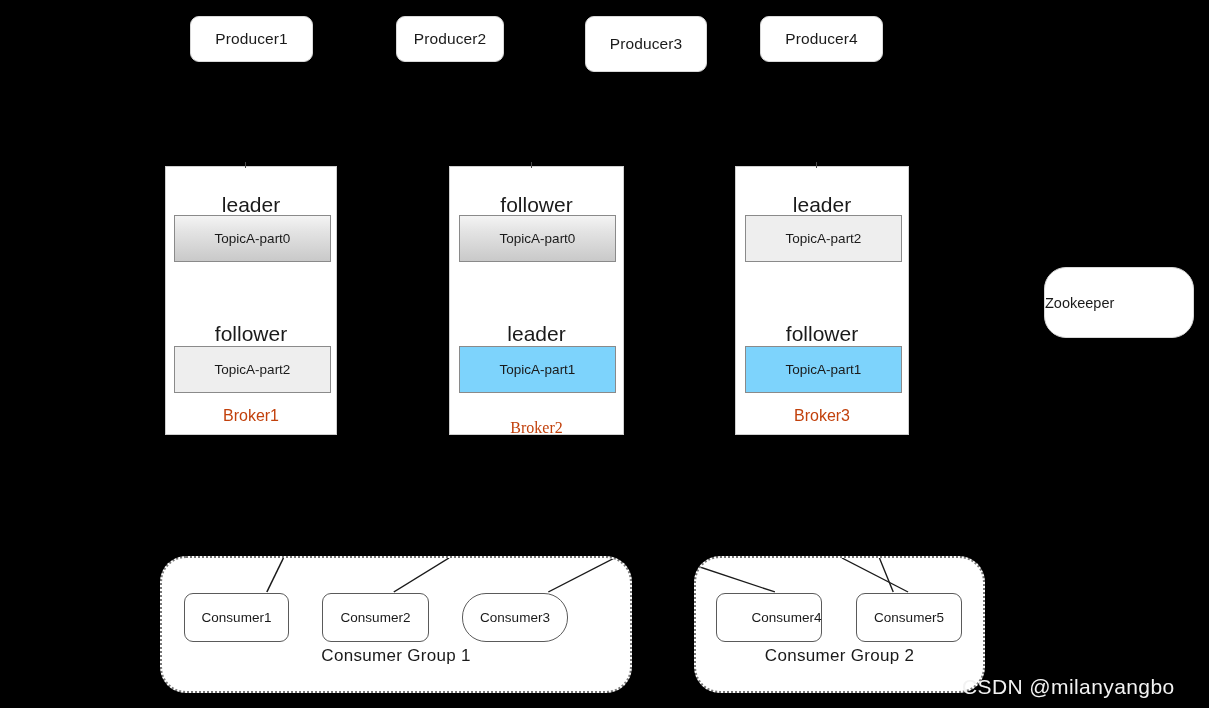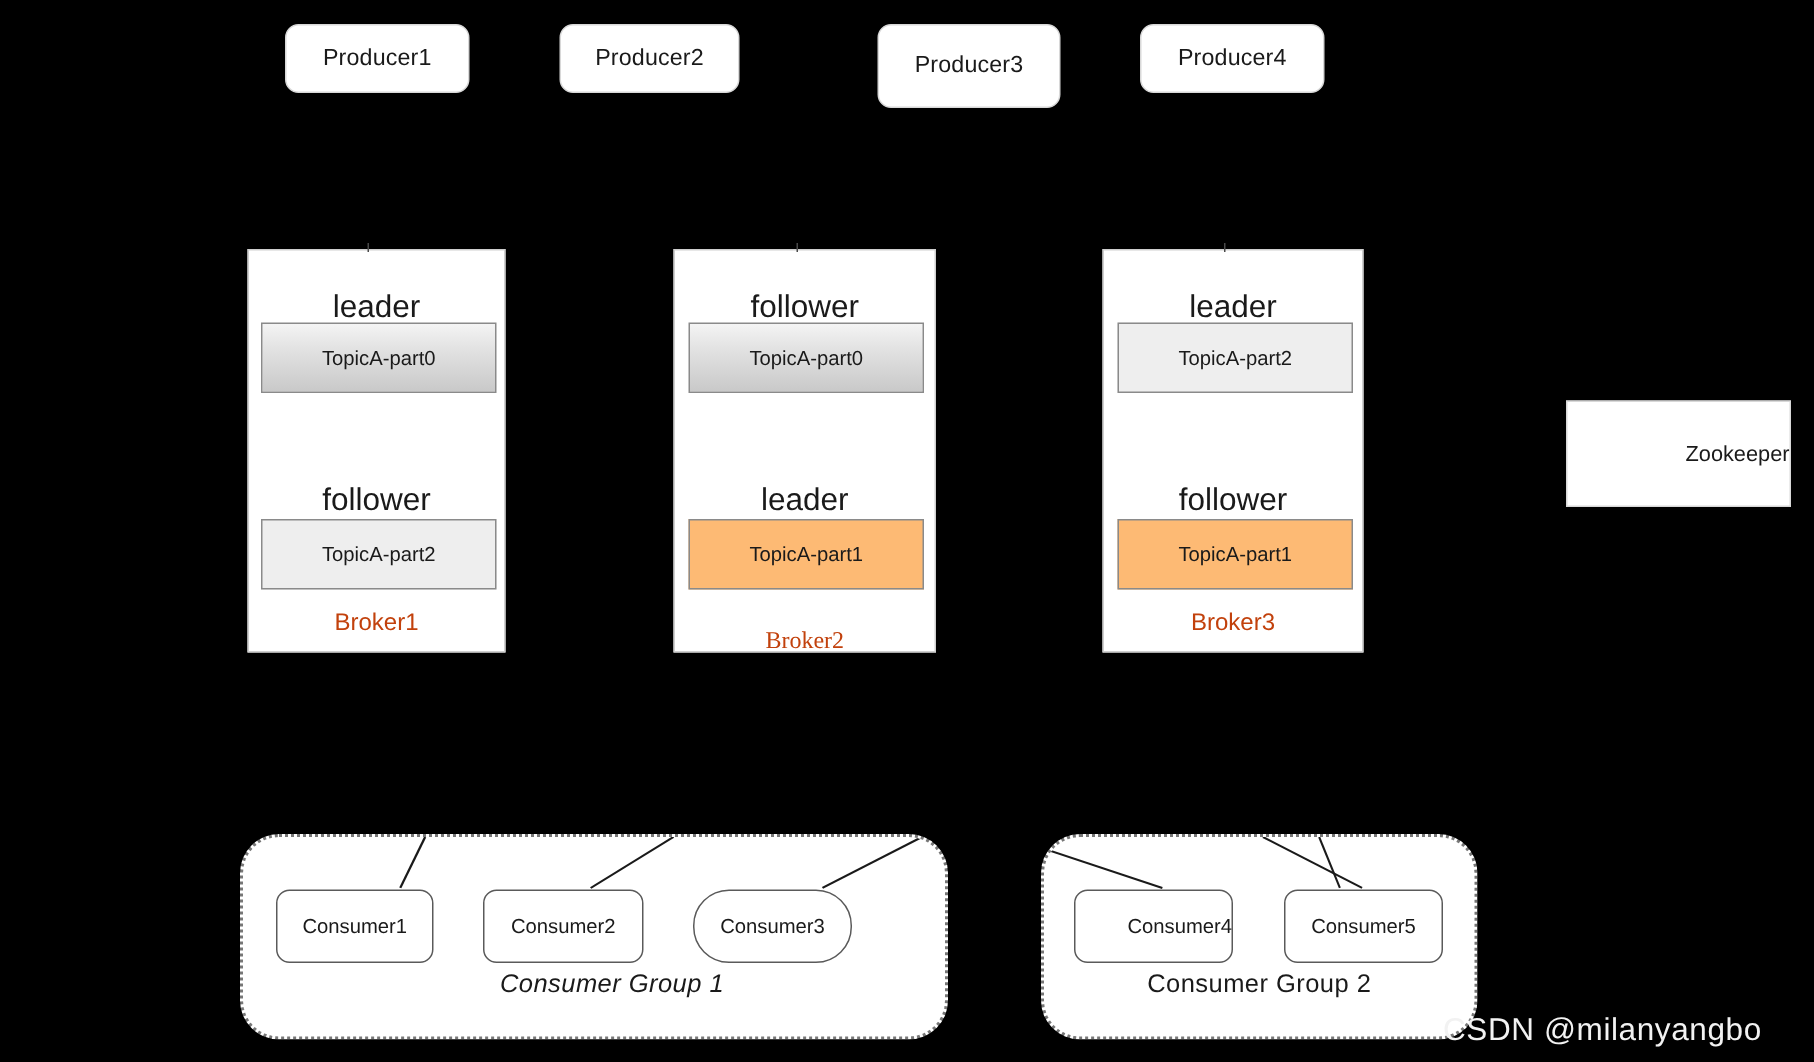--- a/index.html
+++ b/index.html
@@ -55,36 +55,36 @@
     font-size: 13.5px;
     color: #1a1a1a;
     border: 1px solid #8a8a8a;
     width: 157px;
     height: 47px;
   }
   .partition.grad {
     background: linear-gradient(to bottom, #f4f4f4 0%, #e3e3e3 35%, #c9c9c9 100%);
   }
   .partition.light { background: #eeeeee; }
-  .partition.plain { background: #fdba74; }
+  .partition.plain { background: #7dd3fc; }
   .broker-name {
     font-size: 16px;
     color: #c2410c;
     text-align: center;
     width: 100%;
   }
 
   
   .zookeeper {
     background: #ffffff;
     border: 1px solid #d8d8d8;
-    border-radius: 0;
-    display: flex;
-    align-items: center;
-    justify-content: flex-end;
+    border-radius: 22px;
+    display: flex;
+    align-items: center;
+    justify-content: flex-start;
     font-size: 14.5px;
     color: #1a1a1a;
   }
 
   
   .consumer-group {
     background: #ffffff;
     border: 2px dotted #777777;
     border-radius: 26px;
     overflow: hidden;
@@ -133,21 +133,21 @@
   }
 </style>
 </head>
 <body>
 
 <div id="canvas">
 
 <div class="node producer" style="left: 190px; top: 16px; width: 123px; height: 46px;">
       <span>Producer1</span>
     </div>
-    <div class="node producer" style="left: 373px; top: 16px; width: 120px; height: 46px;">
+    <div class="node producer" style="left: 396px; top: 16px; width: 108px; height: 46px;">
       <span>Producer2</span>
     </div>
     <div class="node producer" style="left: 585px; top: 16px; width: 122px; height: 56px;">
       <span>Producer3</span>
     </div>
     <div class="node producer" style="left: 760px; top: 16px; width: 123px; height: 46px;">
       <span>Producer4</span>
     </div>
     <div class="node broker" style="left: 165px; top: 166px; width: 172px; height: 269px;">
       <div class="role-label" style="position: absolute; top: 26px; left: 0px;">leader</div>
@@ -196,21 +196,21 @@
       </svg>
       <div class="consumer" style="left: 22px; top: 35px; width: 105px; height: 49px;">
         <span>Consumer1</span>
       </div>
       <div class="consumer" style="left: 160px; top: 35px; width: 107px; height: 49px;">
         <span>Consumer2</span>
       </div>
       <div class="consumer" style="left: 300px; top: 35px; width: 106px; height: 49px; border-radius: 24px;">
         <span>Consumer3</span>
       </div>
-      <div class="group-label" style="top: 88px; left: 12px; font-style: italic;">Consumer  Group 1</div>
+      <div class="group-label" style="top: 88px; left: 0px;">Consumer  Group 1</div>
     </div>
     <div class="node consumer-group" style="left: 694px; top: 556px; width: 291px; height: 137px;">
       <svg class="group-svg" viewBox="0 0 291 137" preserveAspectRatio="none">
         <line x1="0" y1="8" x2="80" y2="35" stroke="#1a1a1a" stroke-width="1.4"></line>
         <line x1="148" y1="0" x2="215" y2="35" stroke="#1a1a1a" stroke-width="1.4"></line>
         <line x1="186" y1="0" x2="200" y2="35" stroke="#1a1a1a" stroke-width="1.4"></line>
       </svg>
       <div class="consumer" style="left: 20px; top: 35px; width: 106px; height: 49px; padding-left: 35px;">
         <span>Consumer4</span>
       </div>

